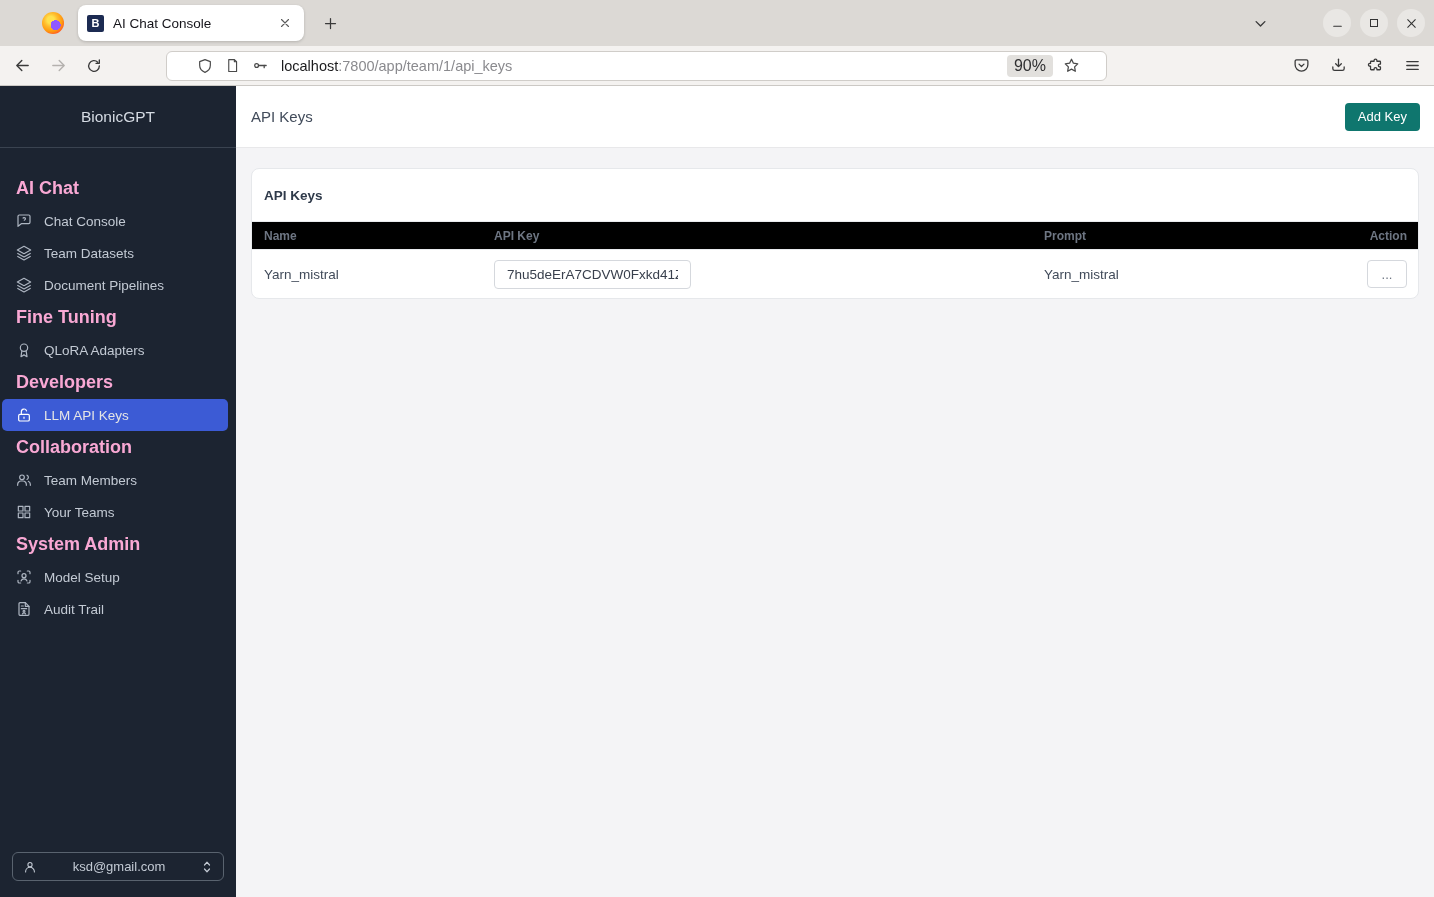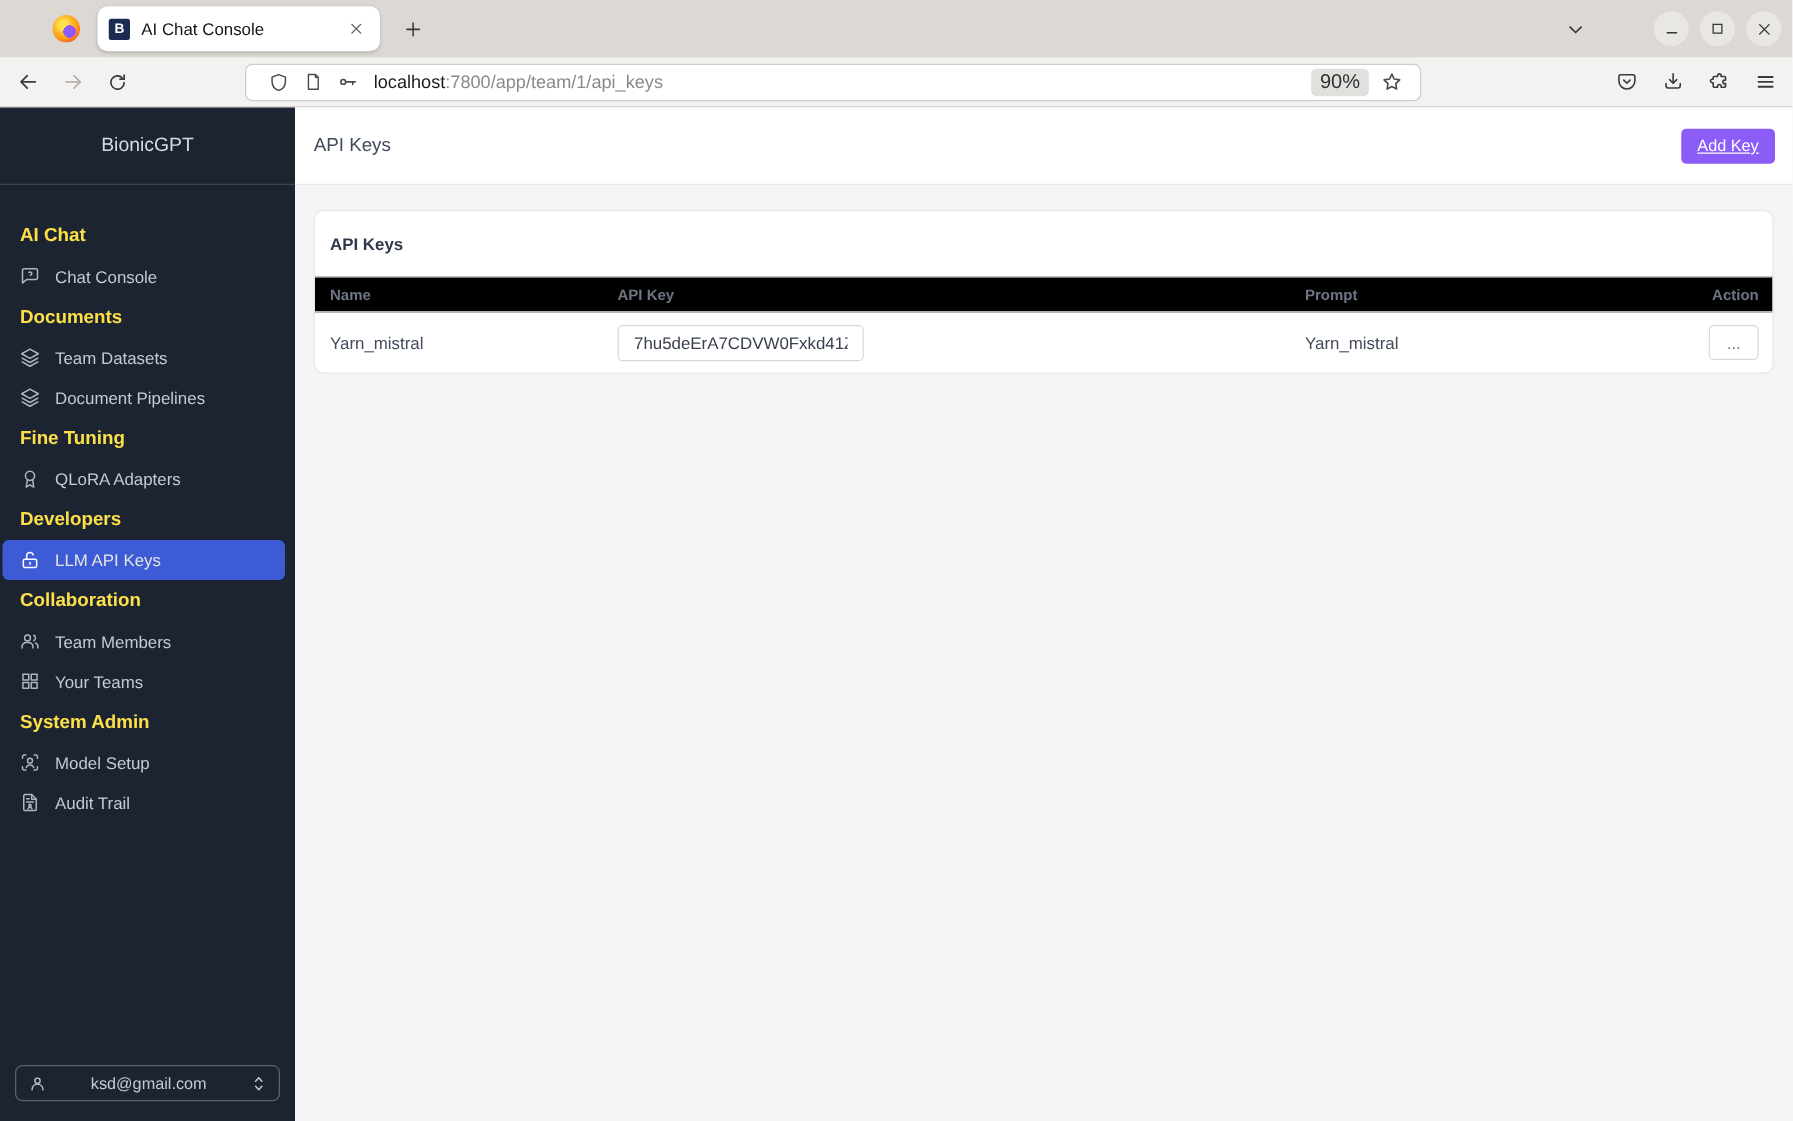--- a/index.html
+++ b/index.html
@@ -21,58 +21,58 @@
   .tab-close { color:#5b5b5b; width:20px; height:20px; display:flex; align-items:center; justify-content:center; border-radius:4px; }
   .newtab { margin-left:11px; width:30px; height:30px; display:flex; align-items:center; justify-content:center; color:#3a3a3a; border-radius:6px; }
   .tabbar-right { margin-left:auto; display:flex; align-items:center; }
   .alltabs-btn { width:30px; height:30px; display:flex; align-items:center; justify-content:center; color:#3a3a3a; margin-right:48px; border-radius:6px; }
   .win-btn { width:28px; height:28px; border-radius:50%; background:#e9e7e4; display:flex; align-items:center; justify-content:center; color:#333; margin-right:9px; }
   .win-btn:last-child { margin-right:9px; }
 
   .navbar { height:40px; background:#f4f2f0; border-bottom:1px solid #ccc9c5; display:flex; align-items:center; }
   .nav-btn { width:32px; height:30px; display:flex; align-items:center; justify-content:center; color:#3a3a3a; border-radius:6px; margin-left:4px; }
   .nav-btn.disabled { color:#b4b1ae; }
-  .urlbar { margin-left:86px; width:941px; height:30px; background:#ffffff; border:1px solid #d0cdc9;
-            border-radius:6px; display:flex; align-items:center; padding:0 12px; }
+  .urlbar { margin-left:56px; width:941px; height:30px; background:#ffffff; border:1px solid #d0cdc9;
+            border-radius:6px; display:flex; align-items:center; padding:0 24px; }
   .urlbar .u-icon { color:#4a4a4a; margin:0 6px; flex:0 0 auto; }
   .url-text { margin-left:6px; font-size:14.5px; white-space:nowrap; overflow:hidden; flex:1; }
   .url-host { color:#1b1b1d; }
   .url-path { color:#8a8a8e; }
   .zoom-badge { background:#e2e0dd; color:#2f2f31; border-radius:4px; font-size:16px; padding:2px 7px; margin-right:10px; }
   .star-btn { color:#4a4a4a; margin-right:2px; }
   .chrome-actions { display:flex; align-items:center; margin-left:auto; margin-right:6px; }
   .chrome-actions .nav-btn { margin-left:5px; }
 
   
   .app { display:flex; height:811px; }
 
   
   .sidebar { width:236px; background:#1c2431; color:#c3cad4; display:flex; flex-direction:column; flex:0 0 auto; }
   .brand { height:62px; display:flex; align-items:center; justify-content:center; color:#d5dbe3;
            font-size:15.5px; border-bottom:1px solid #3a4350; }
   .side-nav { margin-top:24px; }
   .side-section-header { height:33px; display:flex; align-items:center; padding:0 16px;
-                         color:#fde047; font-weight:700; font-size:15px; }
+                         color:#f9a8d4; font-weight:700; font-size:18px; }
   .side-item { height:32px; display:flex; align-items:center; gap:12px; padding:0 14px;
                margin:0 8px 0 2px; border-radius:5px; color:#c3cad4; font-size:13.5px; cursor:pointer; }
   .side-item .icn { color:#aeb6c2; flex:0 0 auto; }
   .side-item.active { background:#3c5bd5; color:#e5e5e5; }
   .side-item.active .icn { color:#ffffff; }
   .side-spacer { flex:1; }
   .user-select { margin:0 12px 16px 12px; height:29px; border:1px solid #59636f; border-radius:6px;
                  display:flex; align-items:center; padding:0 10px; color:#c3cad4; font-size:13px; cursor:pointer; }
   .user-select .mail { flex:1; text-align:center; }
 
   
   .main { flex:1; display:flex; flex-direction:column; background:#f4f4f6; min-width:0; }
   .main-header { height:62px; background:#ffffff; border-bottom:1px solid #e8e8ea;
                  display:flex; align-items:center; padding:0 14px 0 15px; }
   .page-title { font-size:15px; color:#414b5a; }
-  .btn-primary { margin-left:auto; background:#8b5cf6; color:#ffffff; border:none; border-radius:4px;
-                 height:28px; padding:0 13px; font-size:13px; font-family:inherit; cursor:pointer;text-decoration:underline; }
+  .btn-primary { margin-left:auto; background:#0f766e; color:#ffffff; border:none; border-radius:4px;
+                 height:28px; padding:0 13px; font-size:13px; font-family:inherit; cursor:pointer; }
 
   .content { padding:20px 15px; }
   .card { background:#ffffff; border:1px solid #e6e8eb; border-radius:8px; overflow:hidden; }
   .card-title { height:52px; display:flex; align-items:center; padding:0 12px;
                 font-size:13.5px; font-weight:700; color:#2f3a4a; }
   .tbl-head, .tbl-row { display:grid; grid-template-columns:232px 550px 330px 1fr; align-items:center; }
   .tbl-head { height:29px; background:#000000; border-top:1px solid #e9ebee; border-bottom:1px solid #e9ebee;
               font-size:12px; font-weight:700; color:#6e7683; }
   .tbl-row { height:48px; font-size:13.5px; color:#414b5a; }
   .c1 { padding-left:12px; }
@@ -216,21 +216,20 @@
         <span class="icn">
           <svg width="16" height="16" viewBox="0 0 24 24" fill="none" stroke="currentColor" stroke-width="1.8" stroke-linejoin="round">
               <path d="M21 14a2 2 0 0 1-2 2H8l-5 4V5a2 2 0 0 1 2-2h14a2 2 0 0 1 2 2z"></path>
               <path d="M10.3 8.2a2 2 0 0 1 3.9.6c0 1.3-1.9 1.7-1.9 2.7"></path>
               <path d="M12.3 13.7h.01"></path>
             </svg>
         </span>
         <span>Chat Console</span>
       </div>
 
-      <div class="side-section-header">Documents</div>
       <div class="side-item">
         <span class="icn">
           <svg width="16" height="16" viewBox="0 0 24 24" fill="none" stroke="currentColor" stroke-width="1.8" stroke-linejoin="round">
               <path d="M12 2L2 7.5 12 13l10-5.5z"></path>
               <path d="M2 12.5L12 18l10-5.5"></path>
               <path d="M2 17L12 22.5 22 17"></path>
             </svg>
         </span>
         <span>Team Datasets</span>
       </div>

